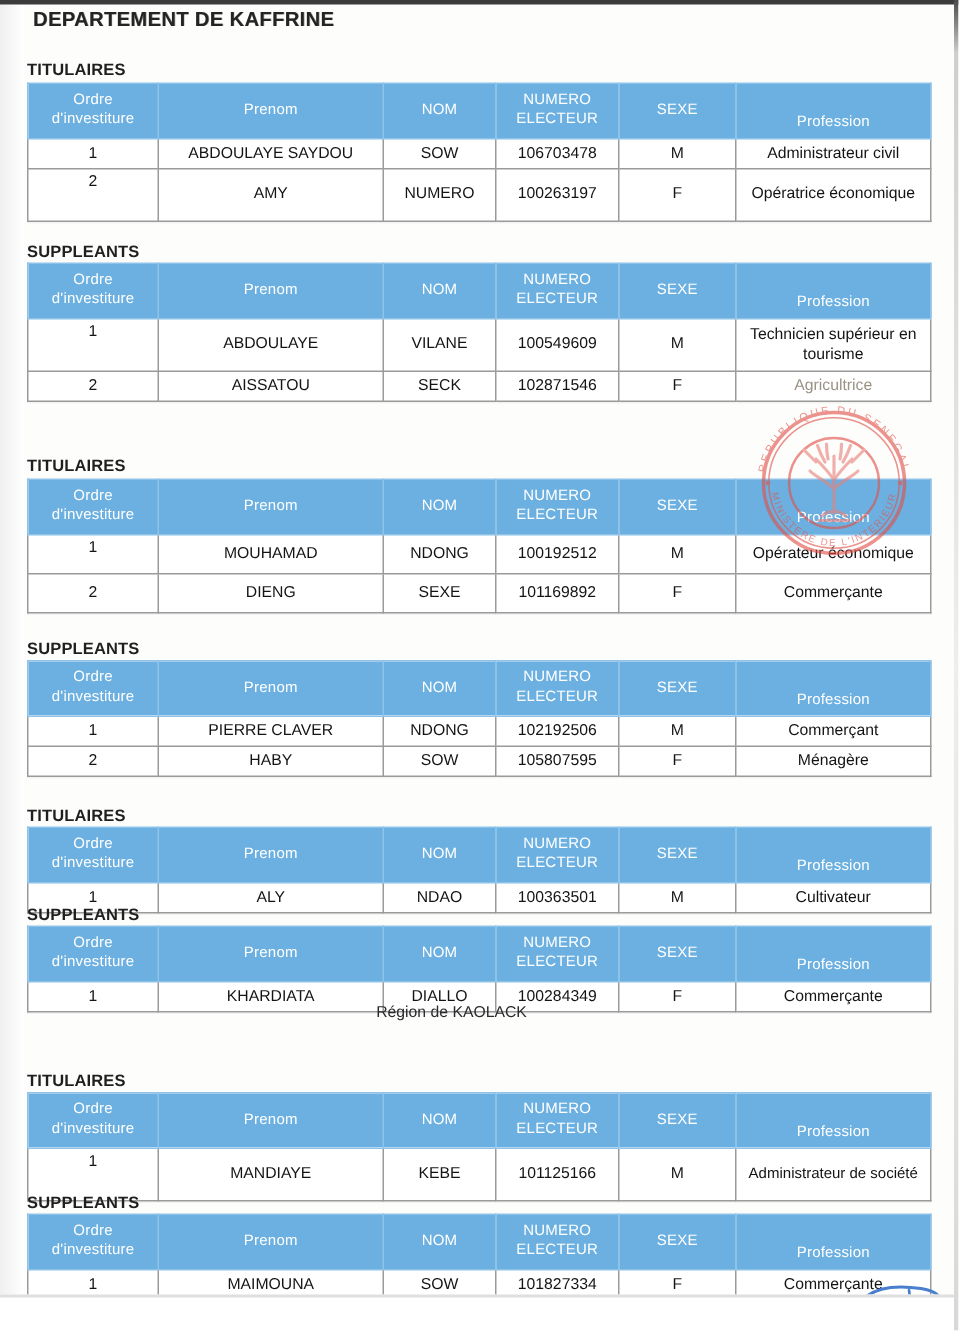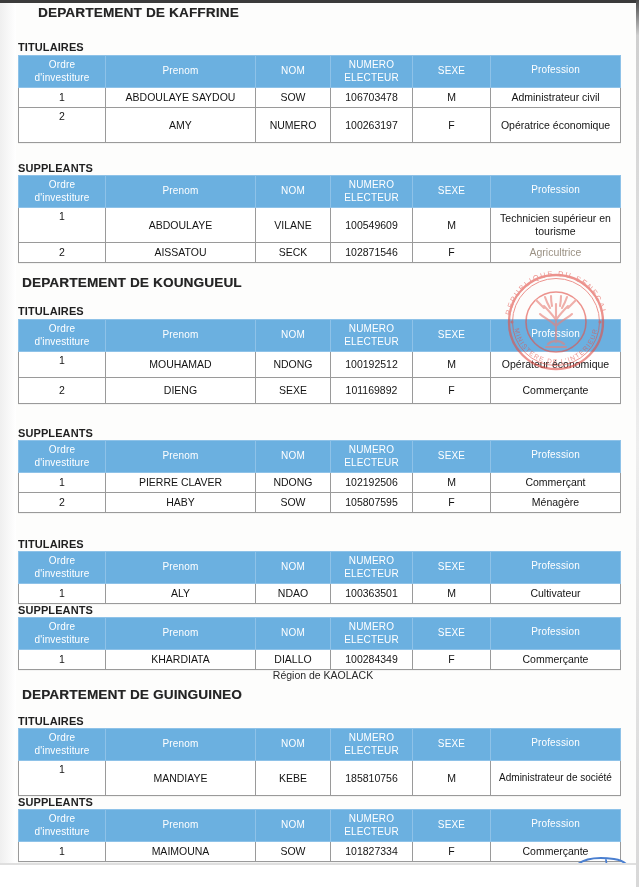--- a/index.html
+++ b/index.html
@@ -67,21 +67,21 @@
     text-align: left;
     font-size: 11px;
     font-weight: bold;
     color: #1f1f1f;
     letter-spacing: 0.1px;
   }
 
   
   .region-label {
     position: absolute;
-    left: 22px;
+    left: 0;
     width: 602px;
     text-align: center;
     font-size: 10.5px;
     font-weight: normal;
     color: #2a2a2a;
   }
 
   
   .tbl {
     position: absolute;
@@ -106,21 +106,21 @@
     font-weight: normal;
     text-align: center;
     vertical-align: middle;
     padding: 3px 2px;
     border: 1px solid #8ec2e8;
     line-height: 1.25;
     letter-spacing: 0.15px;
   }
   .tbl th.hdr-prof {
     vertical-align: top;
-    padding-top: 8px;
+    padding-top: 20px;
   }
   .tbl th.hdr-sexe {
     vertical-align: middle;
   }
   .tbl th .hdr-l2 { display: block; }
 
   .tbl td {
     border: 1px solid #9a9a9a;
     font-size: 10.5px;
     text-align: center;
@@ -172,21 +172,21 @@
 </style>
 </head>
 <body>
 
 <div class="scan-shade-left"></div>
 <div class="scan-edge-top"></div>
 <div class="scan-edge-right"></div>
 
 <div class="page">
 
-  <div class="dept-title" style="top:5px;margin-left:16px;">DEPARTEMENT  DE KAFFRINE</div>
+  <div class="dept-title" style="top:5px;">DEPARTEMENT  DE KAFFRINE</div>
 
   <div class="section-caption" style="top:41px;">TITULAIRES</div>
 
   <table class="tbl" style="top:55px;">
     <colgroup>
       <col class="c-ordre">
         <col class="c-prenom">
         <col class="c-nom">
       <col class="c-num">
         <col class="c-sexe">
@@ -268,21 +268,20 @@
         <td>2</td>
         <td>AISSATOU</td>
         <td>SECK</td>
         <td>102871546</td>
         <td>F</td>
         <td class="faded">Agricultrice</td>
       </tr>
     </tbody>
   </table>
 
-  <div class="dept-title" style="top:275px;">DEPARTEMENT  DE KOUNGUEUL</div>
 
   <div class="section-caption" style="top:305px;">TITULAIRES</div>
 
   <table class="tbl" style="top:319px;">
     <colgroup>
       <col class="c-ordre">
         <col class="c-prenom">
         <col class="c-nom">
       <col class="c-num">
         <col class="c-sexe">
@@ -445,21 +444,20 @@
         <td>DIALLO</td>
         <td>100284349</td>
         <td>F</td>
         <td>Commerçante</td>
       </tr>
     </tbody>
   </table>
 
   <div class="region-label" style="top:669px;">Région de KAOLACK</div>
 
-  <div class="dept-title" style="top:687px;">DEPARTEMENT  DE GUINGUINEO</div>
 
   <div class="section-caption" style="top:715px;">TITULAIRES</div>
 
   <table class="tbl" style="top:728px;">
     <colgroup>
       <col class="c-ordre">
         <col class="c-prenom">
         <col class="c-nom">
       <col class="c-num">
         <col class="c-sexe">
@@ -479,21 +477,21 @@
         </th>
         <th class="hdr-sexe">SEXE</th>
         <th class="hdr-prof">Profession</th>
       </tr>
     </thead>
     <tbody>
       <tr class="tall">
         <td style="vertical-align:top;padding-top:2px;">1</td>
         <td>MANDIAYE</td>
         <td>KEBE</td>
-        <td>185810756</td>
+        <td>101125166</td>
         <td>M</td>
         <td style="font-size:10px;margin-left:44px;">Administrateur de société</td>
       </tr>
     </tbody>
   </table>
 
   <div class="section-caption" style="top:796px;">SUPPLEANTS</div>
 
   <table class="tbl" style="top:809px;">
     <colgroup>

